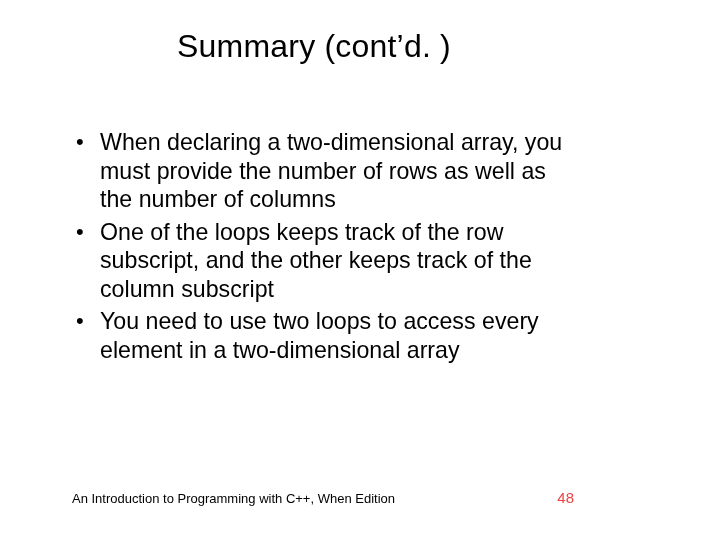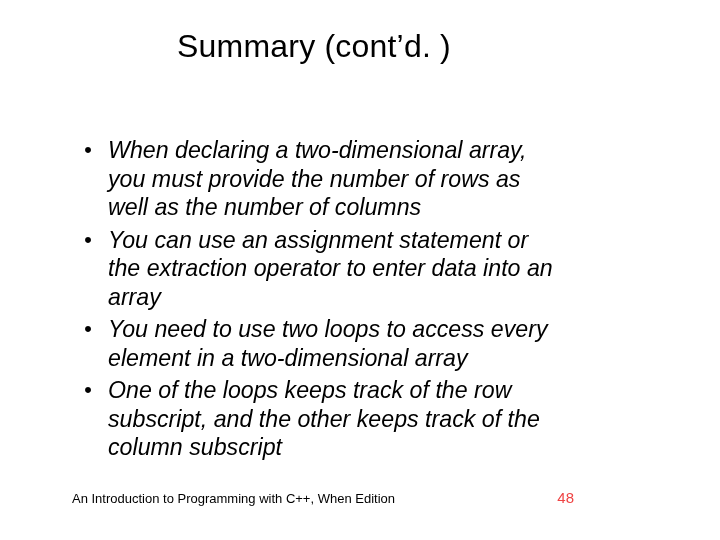--- a/index.html
+++ b/index.html
@@ -28,23 +28,22 @@
     letter-spacing: 0.2px;
   }
   .body {
     position: absolute;
     top: 128px;
     left: 72px;
     right: 60px;
   }
   ul.bullets {
     list-style: none;
-    margin: 8px;
+    margin: 0;
     padding: 0;
-    font-style: italic;
   }
   ul.bullets > li {
     position: relative;
     padding-left: 28px;
     font-size: 23.2px;
     line-height: 1.23;
     margin-bottom: 4px;
   }
   ul.bullets > li::before {
     content: "•";
@@ -71,21 +70,20 @@
 </style>
 </head>
 <body>
 
 <div class="slide">
   <div class="title">Summary (cont’d. )</div>
 
   <div class="body">
     <ul class="bullets">
       <li>When declaring a two-dimensional array, you must provide the number of rows as well as the number of columns</li>
-      <li>You can use an assignment statement or the extraction operator to enter data into an array</li>
+      <li>One of the loops keeps track of the row subscript, and the other keeps track of the column subscript</li>
       <li>You need to use two loops to access every element in a two-dimensional array</li>
-      <li>One of the loops keeps track of the row subscript, and the other keeps track of the column subscript</li>
     </ul>
   </div>
 
   <div class="footer-left">An Introduction to Programming with C++, When Edition</div>
   <div class="footer-right">48</div>
 </div>
 
 </body></html>

